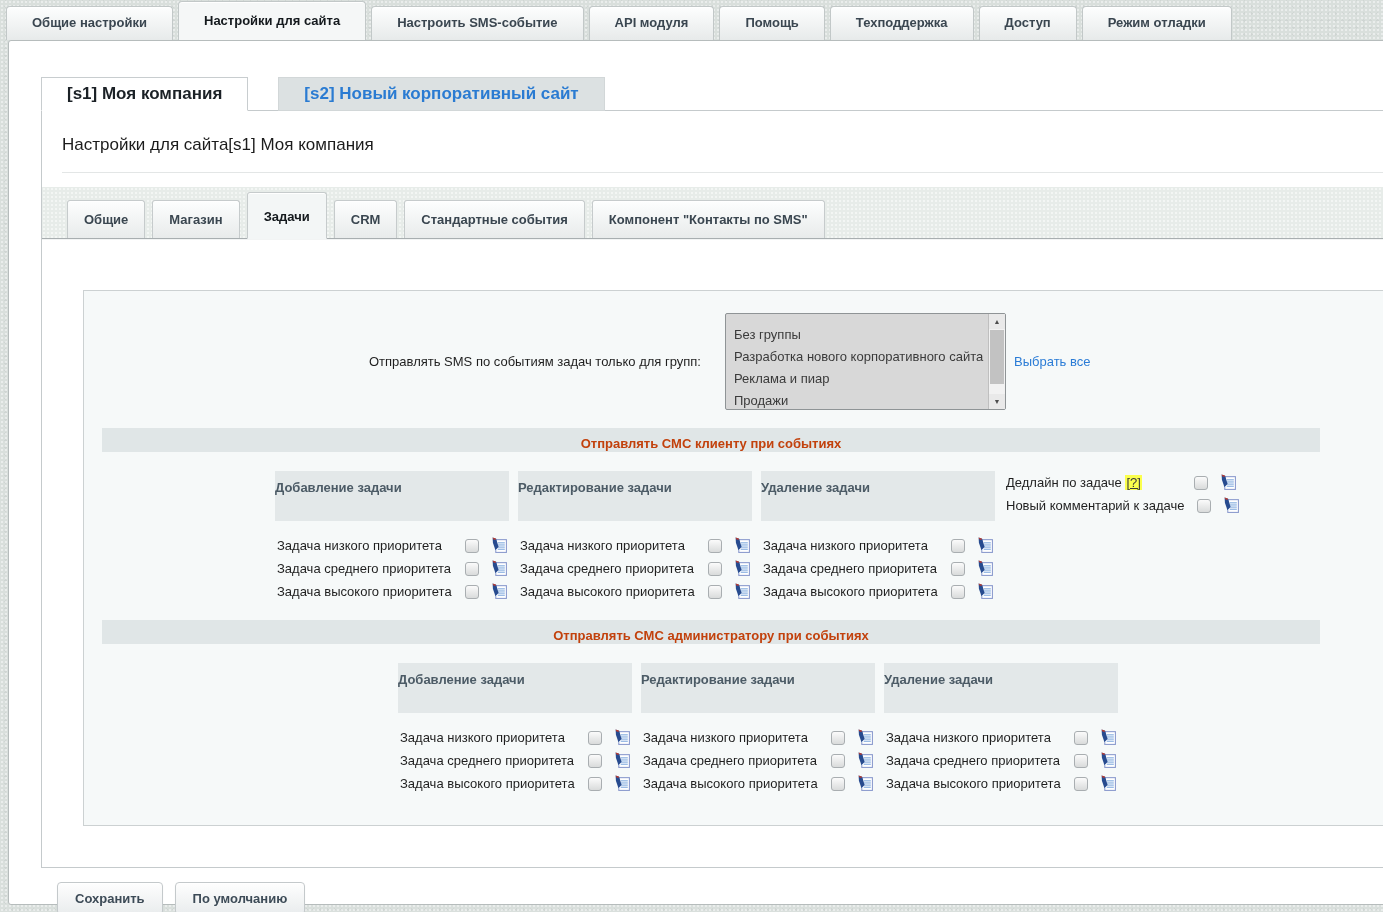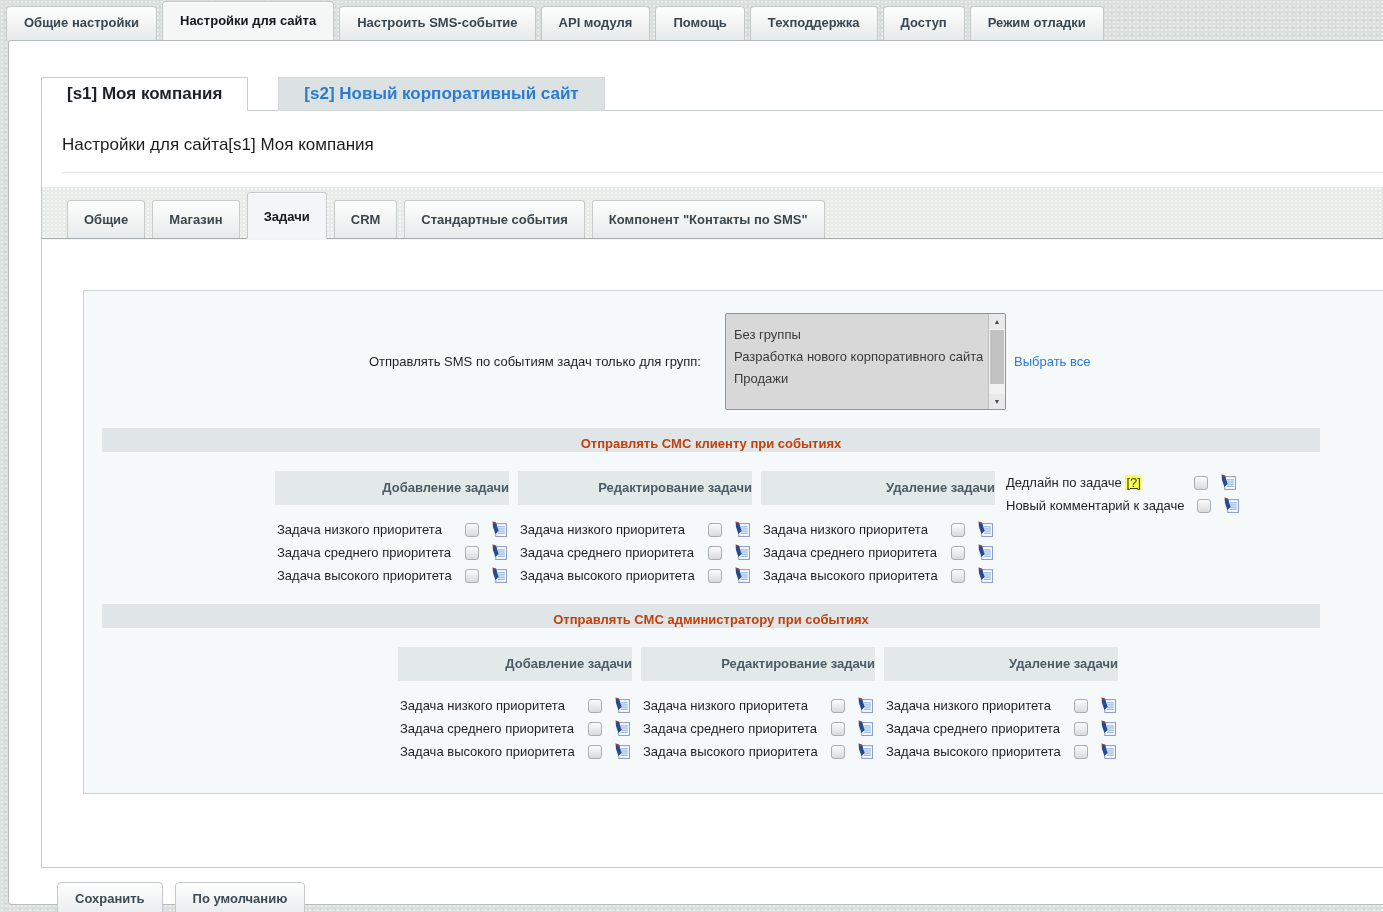--- a/index.html
+++ b/index.html
@@ -9,21 +9,21 @@
     background-color:#d9dfdc;
     background-image:
       radial-gradient(rgba(255,255,255,.45) 1px, transparent 1.2px),
       radial-gradient(rgba(120,130,125,.10) 1px, transparent 1.2px);
     background-size:4px 4px,7px 7px;
     background-position:0 0,2px 3px;
   }
   
   .topbar { display:flex; align-items:flex-end; gap:5px; height:40px; padding-left:6px; position:relative; z-index:3; }
   .tab {
-    height:34px; line-height:32px; padding:0 17px; white-space:nowrap;
+    height:34px; line-height:32px; padding:0 25px; white-space:nowrap;
     background:linear-gradient(#fdfefe,#e7eaea);
     border:1px solid #c2c8c8; border-bottom:none; border-radius:4px 4px 0 0;
     font-size:13px; font-weight:bold; color:#3a4650; cursor:pointer;
     box-shadow:inset 0 1px 0 #fff;
   }
   .tab.active { height:39px; line-height:38px; background:#f5f7f7; color:#14191d; }
   
   .panel {
     position:absolute; left:8px; top:40px; right:-8px; bottom:7px;
     background:#fff; border:1px solid #b6bcbc; border-radius:3px 0 0 3px;
@@ -72,21 +72,21 @@
   .sthumb { position:absolute; top:16px; left:1px; right:1px; height:54px; background:#c2c2c2; cursor:grab; }
   .selectall { margin-left:8px; font-size:13px; color:#2b7cd6; text-decoration:none; cursor:pointer; }
   .secbar {
     margin:18px 83px 0 18px; height:24px; line-height:32px; text-align:center;
     background:#e0e6e7; font-size:13px; font-weight:bold; color:#c2410c;
   }
   .cols { display:flex; gap:9px; margin-top:19px; }
   .cols.client { margin-left:191px; }
   .cols.admin { margin-left:314px; }
   .col { width:234px; }
-  .colhead { height:34px; line-height:33px; text-align:right; background:#e3e8e9; font-size:13px; font-weight:bold; color:#4c5b66; margin-bottom:13px; }
+  .colhead { height:50px; line-height:33px; text-align:left; background:#e3e8e9; font-size:13px; font-weight:bold; color:#4c5b66; margin-bottom:13px; }
   .crow { display:flex; align-items:center; height:23px; gap:12px; padding:0 1px 0 2px; }
   .lbl { flex:1; font-size:13px; color:#1f1f1f; white-space:nowrap; }
   .help { background:#fbff4d; color:#3c3c3c; text-decoration:underline; cursor:pointer; padding:0 1px; font-size:13px; }
   .cb {
     appearance:none; -webkit-appearance:none; width:14px; height:14px; flex:0 0 14px;
     border:1px solid #a9aeb1; border-radius:3px;
     background:linear-gradient(#fbfbfb,#d9dbdb); cursor:pointer; margin:0;
   }
   .eicon { width:17px; height:17px; flex:0 0 17px; cursor:pointer; display:inline-block; }
   
@@ -150,20 +150,21 @@
     </div>
 
     <div class="lightbox">
 
       <div class="formrow">
         <div class="formlabel">Отправлять SMS по событиям задач только для групп:</div>
         <div class="mselect">
           <div class="opts">
             <div class="opt">Без группы</div>
             <div class="opt">Разработка нового корпоративного сайта</div>
+            <div class="opt">Реклама и пиар</div>
             <div class="opt">Продажи</div>
           </div>
           <div class="sbar">
             <div class="sarr">▲</div>
             <div class="sthumb"></div>
             <div class="sarr down">▼</div>
           </div>
         </div>
         <a class="selectall">Выбрать все</a>
       </div>

